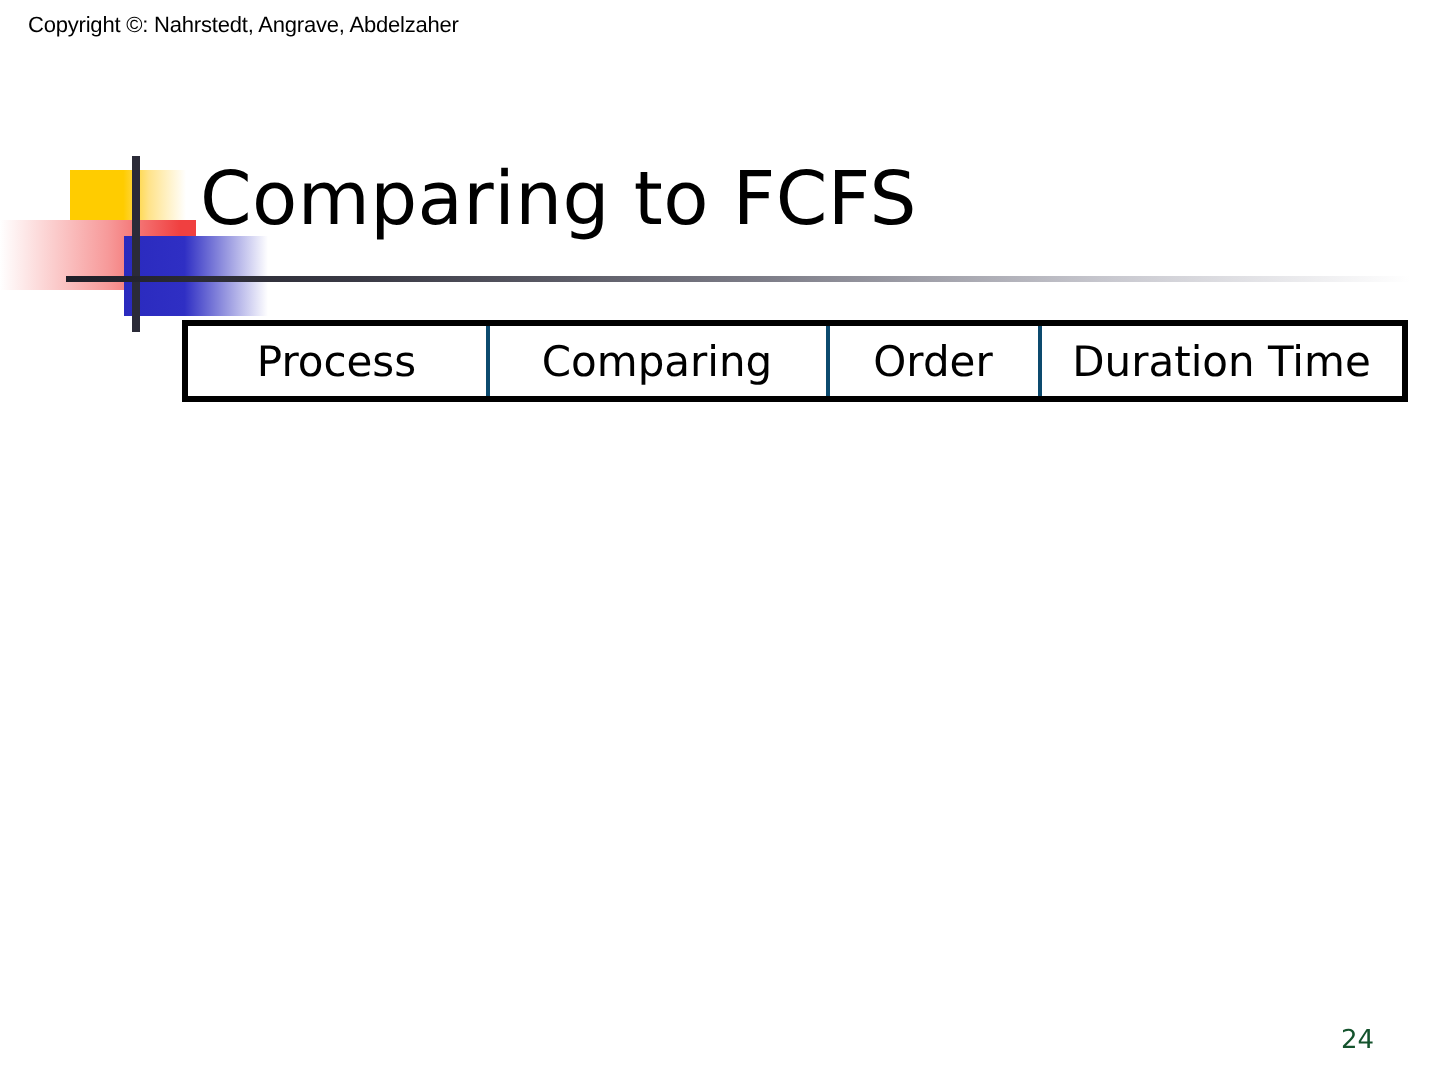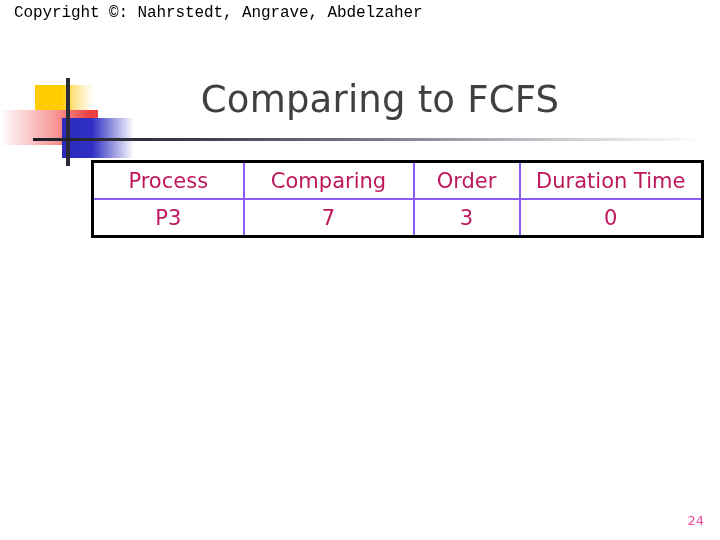--- a/index.html
+++ b/index.html
@@ -22,22 +22,22 @@
     width: 720px;
     height: 540px;
     background: #ffffff;
   }
 
   
   .copyright {
     position: absolute;
     left: 14px;
     top: 6px;
-    font-family: Liberation Mono, monospace;
-    font-size: 16px;
+    font-family: Liberation Sans, sans-serif;
+    font-size: 11px;
     line-height: 14px;
     color: #000000;
     white-space: nowrap;
     letter-spacing: -0.1px;
   }
 
   
   .title-decor {
     position: absolute;
     left: 0;
@@ -90,24 +90,23 @@
   
   .slide-title {
     position: absolute;
     left: 100px;
     top: 78px;
     width: 560px;
     font-family: "DejaVu Sans", sans-serif;
     font-size: 37px;
     line-height: 44px;
     font-weight: normal;
-    color: #404040;
+    color: #000000;
     white-space: nowrap;
     letter-spacing: 0.2px;
-    text-align: center;
   }
 
   
   .table-wrap {
     position: absolute;
     left: 91px;
     top: 160px;
     width: 610px;
   }
   table.data-table {
@@ -117,41 +116,41 @@
     border: 3px solid #000000;
     background: #ffffff;
   }
   table.data-table col.c-process      { width: 151px; }
   table.data-table col.c-duration     { width: 170px; }
   table.data-table col.c-order        { width: 106px; }
   table.data-table col.c-arrival      { width: 183px; }
 
   table.data-table th,
   table.data-table td {
-    border: 2px solid #8b5cf6;
+    border: 2px solid #0c4a6e;
     text-align: center;
     vertical-align: middle;
     font-family: "DejaVu Sans", sans-serif;
     font-weight: normal;
     font-size: 21px;
     line-height: 24px;
     height: 35px;
     padding: 0;
-    color: #be185d;
+    color: #000000;
   }
 
   
   .page-number {
     position: absolute;
-    right: 16px;
+    right: 33px;
     bottom: 11px;
     font-family: "DejaVu Sans", sans-serif;
     font-size: 13px;
     line-height: 16px;
-    color: #ec4899;
+    color: #14532d;
   }
 </style>
 </head>
 <body>
 
 <div class="slide">
 
   <div class="copyright">Copyright ©: Nahrstedt, Angrave, Abdelzaher</div>
 
   <div class="title-decor">
@@ -174,25 +173,19 @@
       </colgroup>
       <thead>
         <tr>
           <th>Process</th>
           <th>Comparing</th>
           <th>Order</th>
           <th>Duration Time</th>
         </tr>
       </thead>
       <tbody>
-        <tr>
-          <td>P3</td>
-          <td>7</td>
-          <td>3</td>
-          <td>0</td>
-        </tr>
       </tbody>
     </table>
   </div>
 
   <div class="page-number">24</div>
 
 </div>
 
 </body></html>

